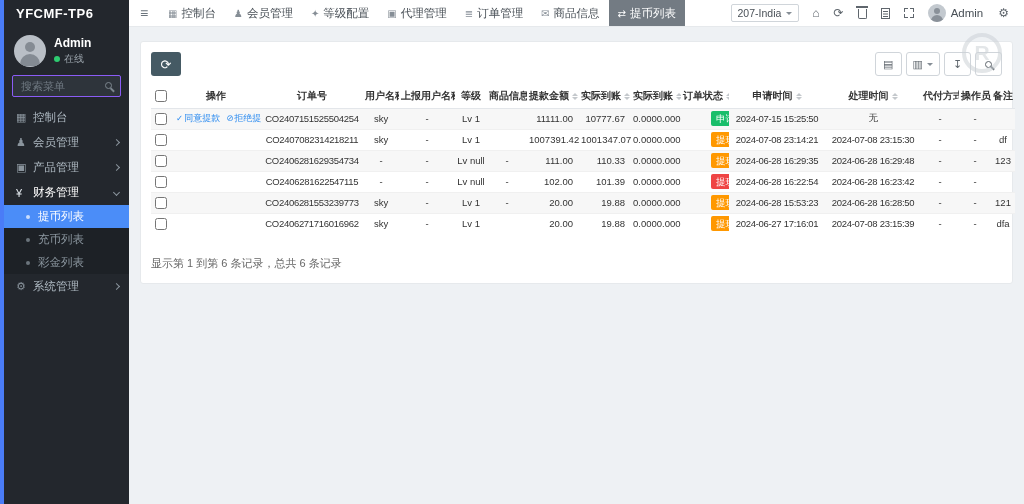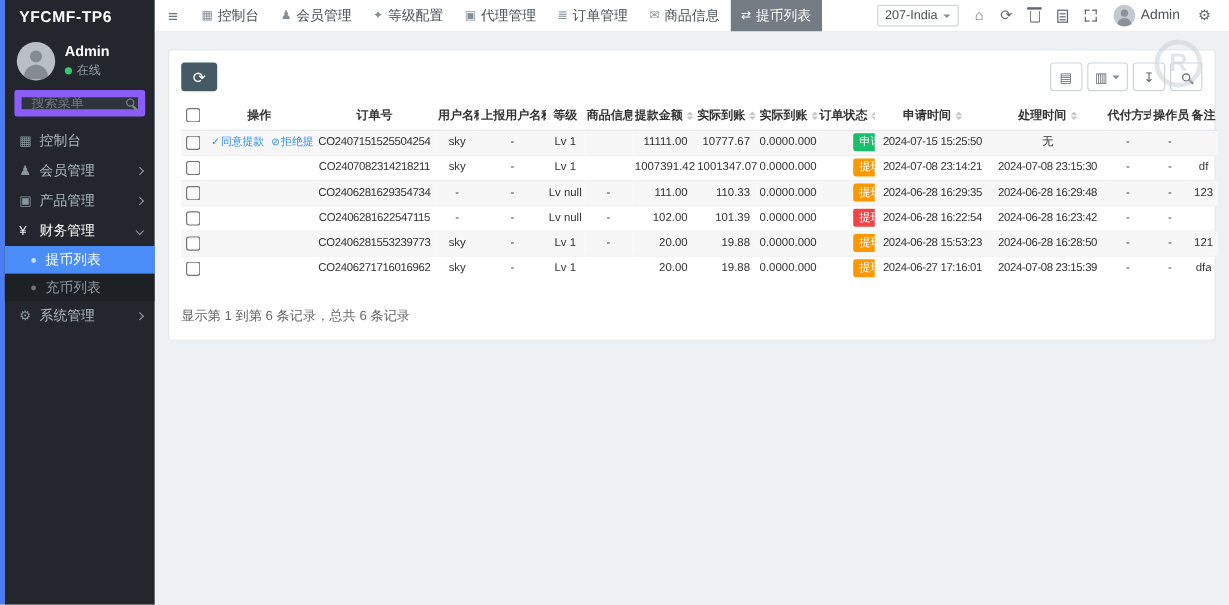--- a/index.html
+++ b/index.html
@@ -12,21 +12,21 @@
   .sidebar { width:125px; flex:0 0 125px; background:#23272d; color:#cfd6dc; display:flex; flex-direction:column; }
   .logo { height:27px; line-height:27px; padding-left:12px; font-weight:bold; color:#fff; font-size:13px; letter-spacing:.5px; white-space:nowrap; }
   .user-block { display:flex; align-items:center; gap:8px; padding:8px 10px 6px; }
   .avatar { position:relative; width:32px; height:32px; border-radius:50%; background:#b9bfc6; overflow:hidden; flex:0 0 32px; cursor:pointer; }
   .avatar::before { content:""; position:absolute; top:7px; left:11px; width:10px; height:10px; border-radius:50%; background:#848b93; }
   .avatar::after  { content:""; position:absolute; top:19px; left:6px; width:20px; height:12px; border-radius:10px 10px 0 0; background:#848b93; }
   .user-name { font-size:12px; color:#fff; font-weight:bold; line-height:14px; }
   .user-status { font-size:10px; color:#9aa3ab; display:flex; align-items:center; gap:4px; margin-top:2px; }
   .online-dot { width:6px; height:6px; border-radius:50%; background:#2ecc71; display:inline-block; }
   .search-wrap { margin:2px 8px 8px; position:relative; }
-  .search-input { width:100%; height:22px; background:#2e343b; border:6px solid #8b5cf6; border-radius:2px; color:#cfd6dc; font-size:11px; padding:0 22px 0 8px; outline:none; font-family:inherit; }
+  .search-input { width:100%; height:22px; background:#2e343b; border:1px solid #8b5cf6; border-radius:2px; color:#cfd6dc; font-size:11px; padding:0 22px 0 8px; outline:none; font-family:inherit; }
   .search-input::placeholder { color:#707a83; }
   .mag-icon { width:7px; height:7px; border:1.5px solid #7c868e; border-radius:50%; display:inline-block; position:relative; }
   .mag-icon::after { content:""; position:absolute; width:5px; height:1.5px; background:#7c868e; transform:rotate(45deg); right:-4px; bottom:-2px; }
   .mag-icon.dark, .mag-icon.dark::after { border-color:#5f666d; }
   .mag-icon.dark::after { background:#5f666d; }
   .search-wrap .mag-icon { position:absolute; right:9px; top:7px; }
   .nav { flex:1; }
   .nav-item { height:25px; display:flex; align-items:center; padding:0 10px 0 12px; color:#aeb9c2; font-size:11.5px; cursor:pointer; }
   .nav-item.open { color:#fff; }
   .nicon { width:17px; font-size:11px; color:#8a949d; flex:0 0 17px; }
@@ -137,20 +137,24 @@
         </div>
         <div class="sub-list">
           <div class="sub-item active">
             <span class="sdot"></span>
             <span>提币列表</span>
           </div>
           <div class="sub-item">
             <span class="sdot"></span>
             <span>充币列表</span>
           </div>
+          <div class="sub-item">
+            <span class="sdot"></span>
+            <span>彩金列表</span>
+          </div>
         </div>
         <div class="nav-item">
           <span class="nicon">⚙</span>
           <span class="nlabel">系统管理</span>
           <span class="chev"></span>
         </div>
       </nav>
   </aside>
 
   <div class="main">

